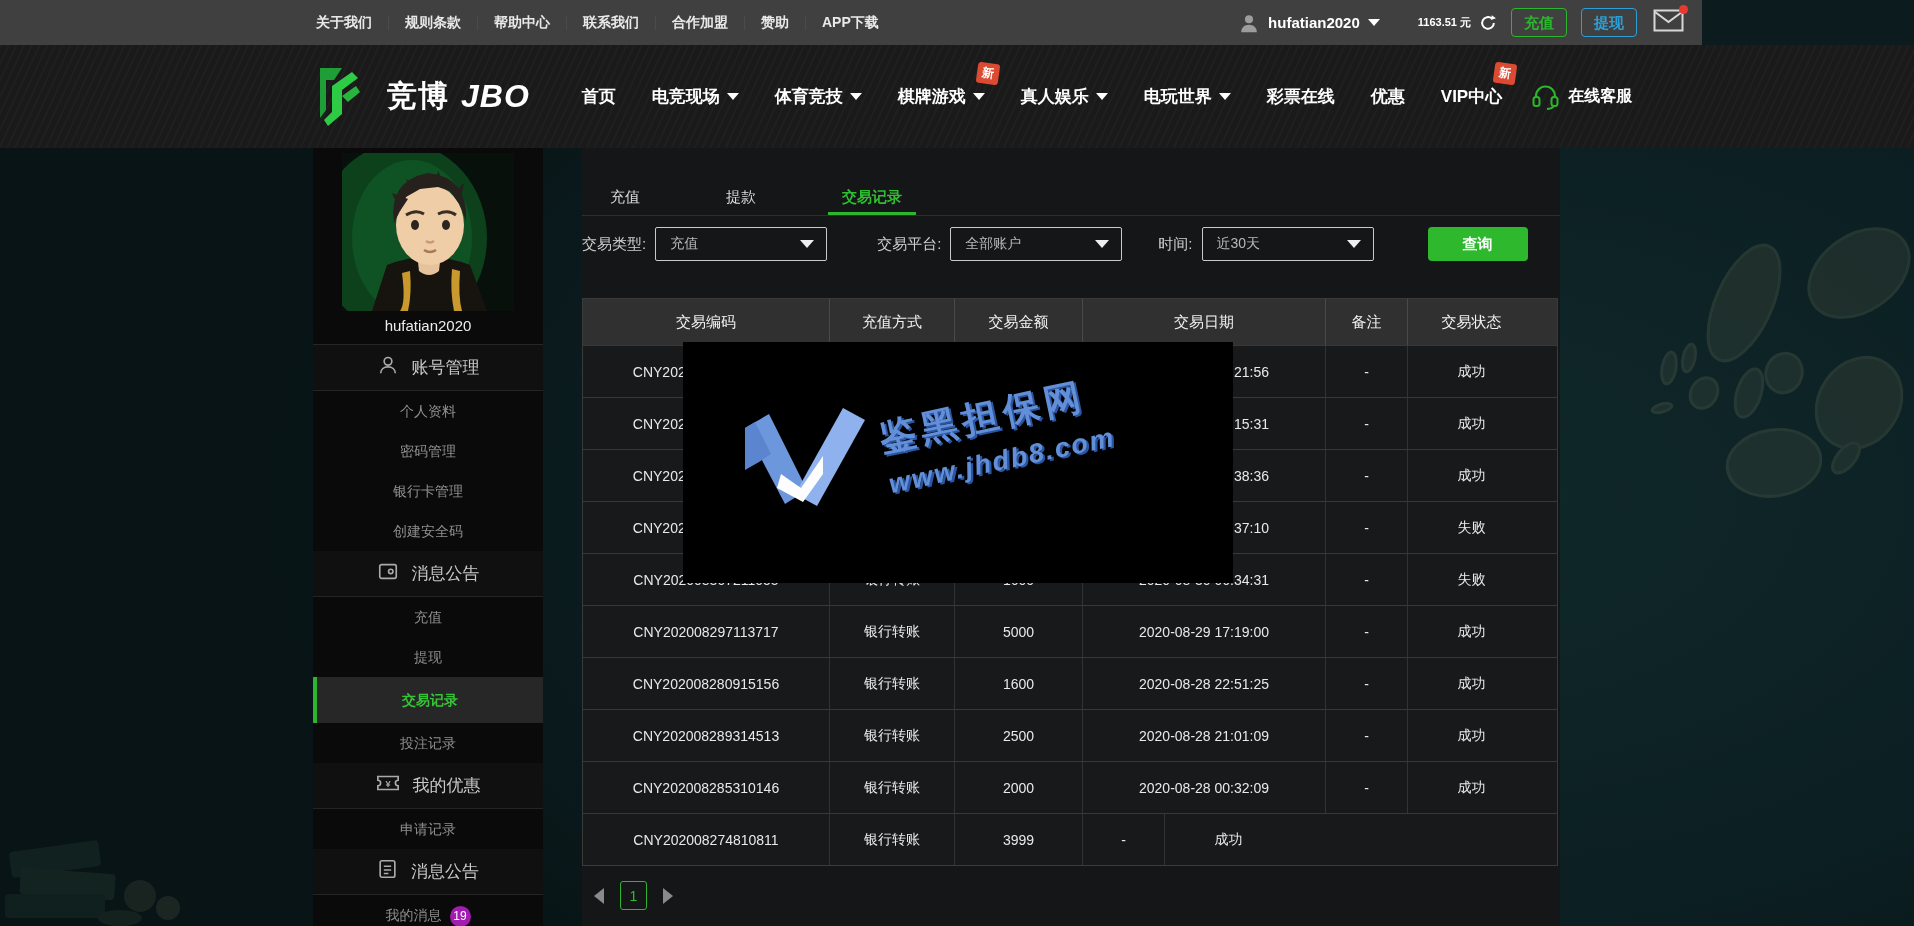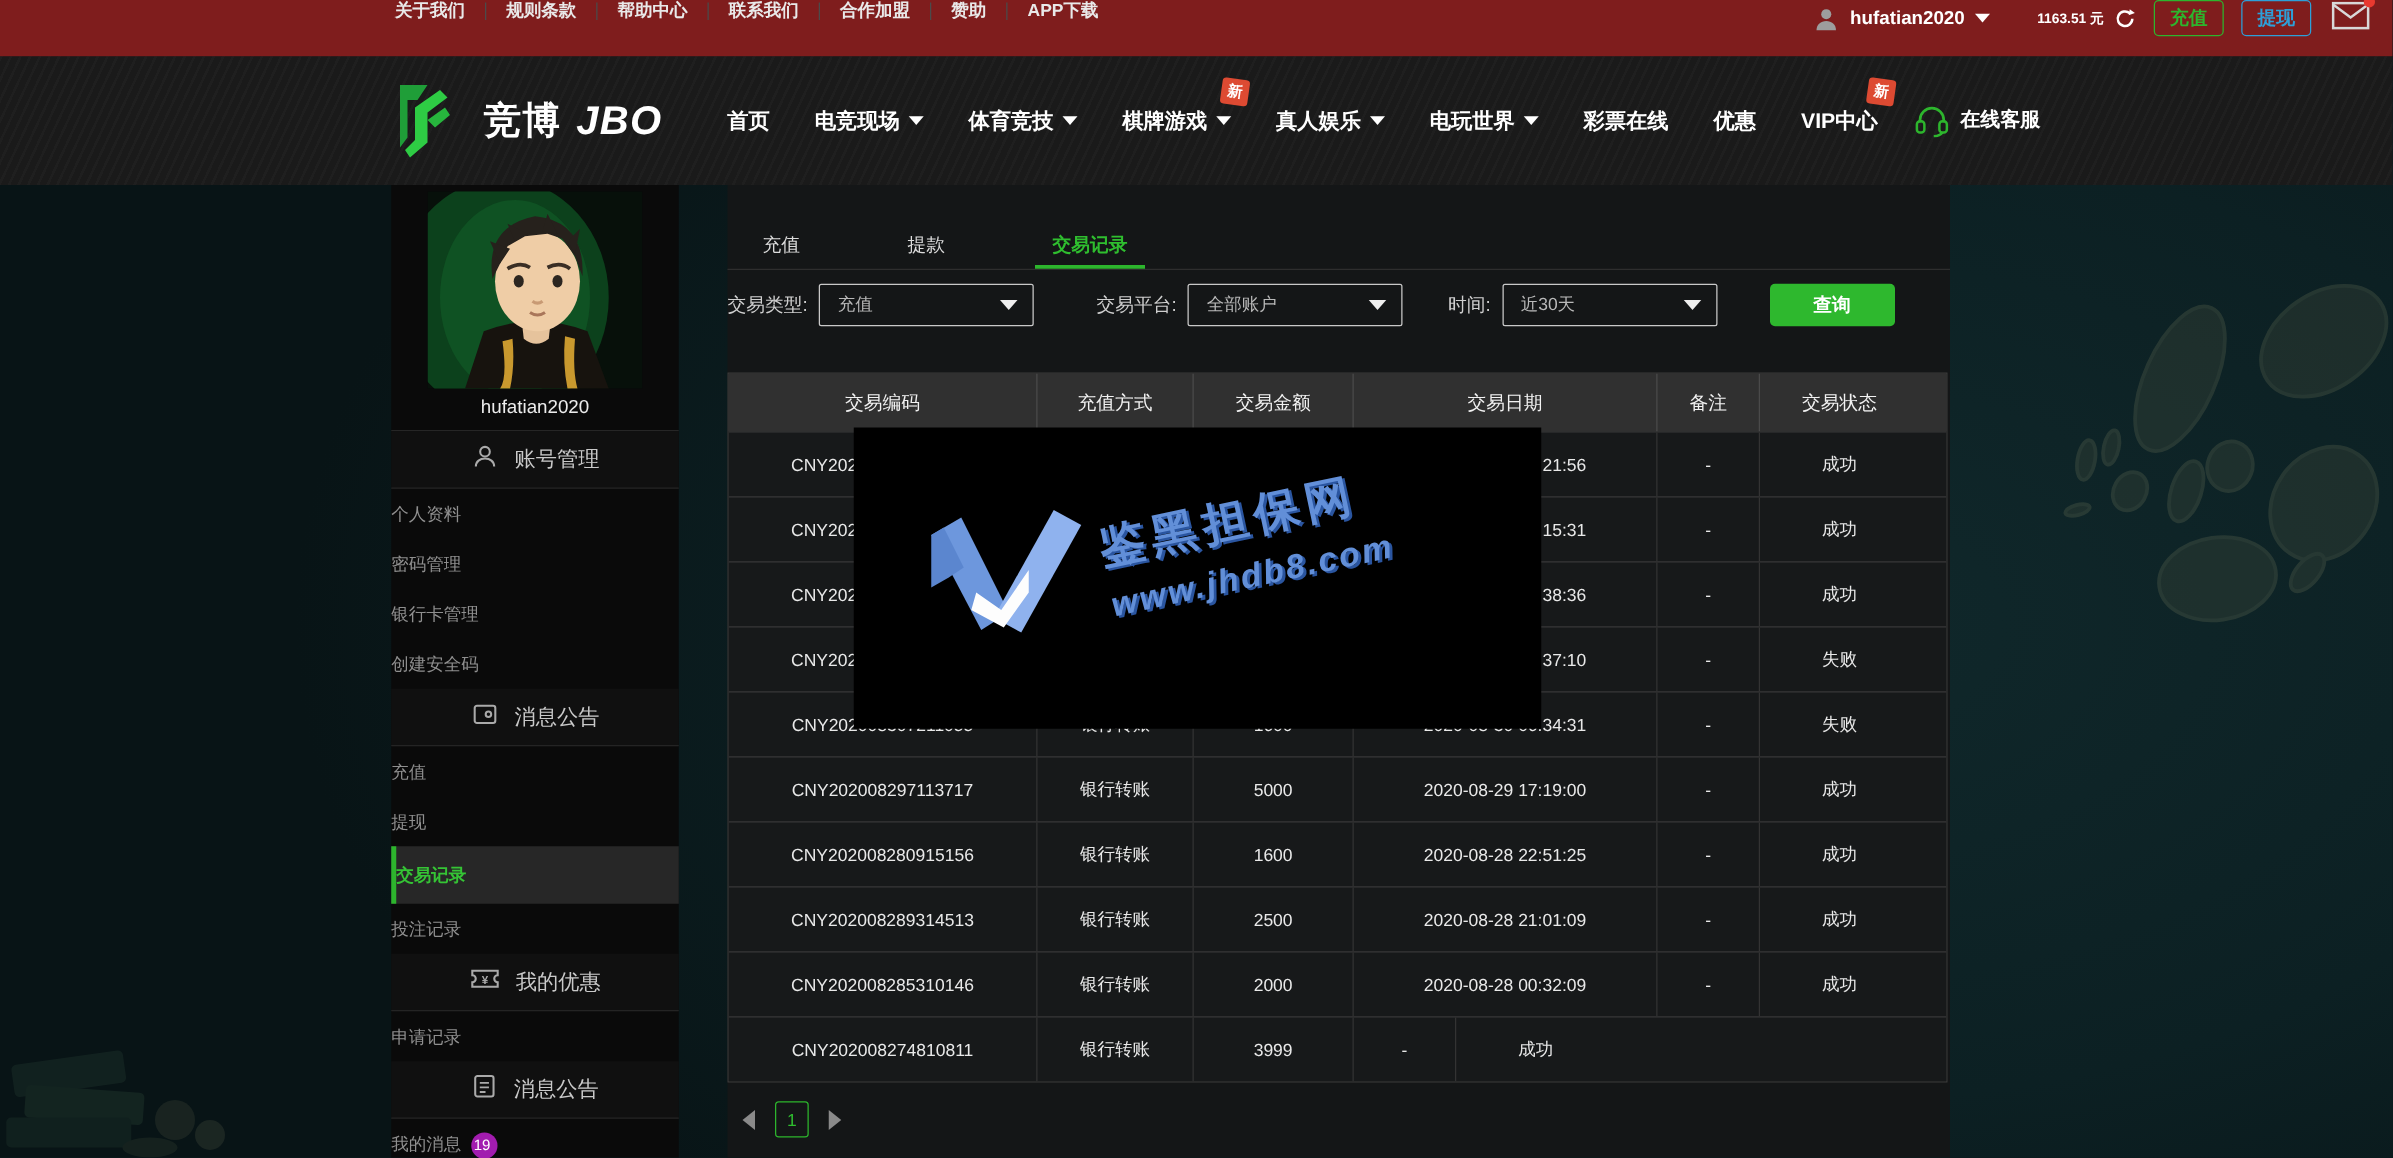--- a/index.html
+++ b/index.html
@@ -1,21 +1,21 @@
 <!DOCTYPE html>
 <html><head>
 <meta charset="utf-8">
 <style>
   * { margin:0; padding:0; box-sizing:border-box; }
   html,body { width:1914px; height:926px; overflow:hidden; background:#0b1b1e;
               font-family:"Liberation Sans", sans-serif; }
 
   
-  .topbar { position:absolute; top:0; left:0; width:1914px; height:45px;
-            background:#7f1d1d; display:flex; align-items:flex-start; z-index:20; }
+  .topbar { position:absolute; top:0; left:0; width:1702px; height:45px;
+            background:#404040; display:flex; align-items:center; z-index:20; }
   .toplinks { margin-left:300px; display:flex; align-items:center; }
   .toplink { padding:0 16px; color:#e9e9e9; font-size:14px; font-weight:700; cursor:pointer; }
   .toplink-sep { width:1px; height:14px; background:#4b4b4b; }
   .topbar-right { margin-left:auto; margin-right:18px; display:flex; align-items:center; }
   .usericon { width:22px; height:22px; margin-right:8px; }
   .username { color:#fff; font-size:15px; font-weight:700; }
   .caret-down { width:0; height:0; border-left:6px solid transparent; border-right:6px solid transparent;
                 border-top:7px solid #fff; margin-left:8px; }
   .balance { color:#fff; font-size:11px; font-weight:700; margin-left:38px; }
   .refresh { width:18px; height:18px; margin-left:8px; cursor:pointer; }
@@ -51,21 +51,21 @@
   .decor { position:absolute; opacity:.5; }
 
   
   .sidebar { position:absolute; left:313px; top:0; width:230px; height:778px; background:#0a0a0a; }
   .avatar-box { margin:5px auto 0; width:172px; height:158px; overflow:hidden; cursor:pointer; }
   .side-username { height:33px; line-height:30px; text-align:center; color:#ececec; font-size:15px; }
   .menu { border-top:1px solid #262626; }
   .menu-section { height:46px; display:flex; align-items:center; justify-content:center; gap:13px;
                   color:#c9c9c9; font-size:17px; background:#101010;
                   border-bottom:1px solid #242424; cursor:pointer; }
-  .menu-item { height:40px; line-height:40px; text-align:left; color:#8f8f8f; font-size:14px;
+  .menu-item { height:40px; line-height:40px; text-align:center; color:#8f8f8f; font-size:14px;
                cursor:pointer; position:relative; }
   .menu-item.active { height:46px; line-height:46px; background:#272727; color:#35c435;
                       border-left:4px solid #2db52d; font-weight:700; }
   .side-badge { display:inline-block; min-width:21px; height:21px; line-height:21px; border-radius:11px;
                 background:#a21caf; color:#fff; font-size:12px; margin-left:8px; vertical-align:middle;
                 padding:0 2px; }
 
   
   .content { position:absolute; left:582px; top:0; width:978px; height:778px; background:#141617; }
   .tabs { position:absolute; top:30px; left:0; width:978px; height:38px;
@@ -74,21 +74,21 @@
   .tab.active { color:#2fbe2f; border-bottom:3px solid #2db52d; font-weight:700; }
   .filters { position:absolute; top:78px; left:0; height:36px; display:flex; align-items:center; }
   .filter-group { display:flex; align-items:center; }
   .filter-label { color:#cfcfcf; font-size:15px; margin-right:9px; white-space:nowrap; }
   .select { width:172px; height:34px; border:1px solid #c9c9c9; border-radius:2px; background:transparent;
             display:flex; align-items:center; justify-content:space-between; padding:0 12px 0 14px;
             color:#b9b9b9; font-size:14px; cursor:pointer; }
   .select-caret { width:0; height:0; border-left:7px solid transparent; border-right:7px solid transparent;
                   border-top:8px solid #efefef; }
   .g2 { margin-left:50px; } .g3 { margin-left:36px; }
-  .query-btn { margin-left:42px; width:100px; height:34px; background:#2eb82e; border:none; border-radius:4px;
+  .query-btn { margin-left:54px; width:100px; height:34px; background:#2eb82e; border:none; border-radius:4px;
                color:#fff; font-size:15px; font-weight:700; cursor:pointer;
                font-family:Liberation Mono, monospace; }
 
   .table { position:absolute; top:150px; left:0; width:976px; border:1px solid #3a3a3a; }
   .thead { display:flex; height:46px; background:#303030; }
   .th { display:flex; align-items:center; justify-content:center; color:#f2f2f2; font-size:15px;
         border-right:1px solid #4a4a4a; }
   .th:last-child { border-right:none; }
   .trow { display:flex; height:52px; border-top:1px solid #383838; background:#17191a; }
   .td { display:flex; align-items:center; justify-content:center; color:#e9e9e9; font-size:14px;

